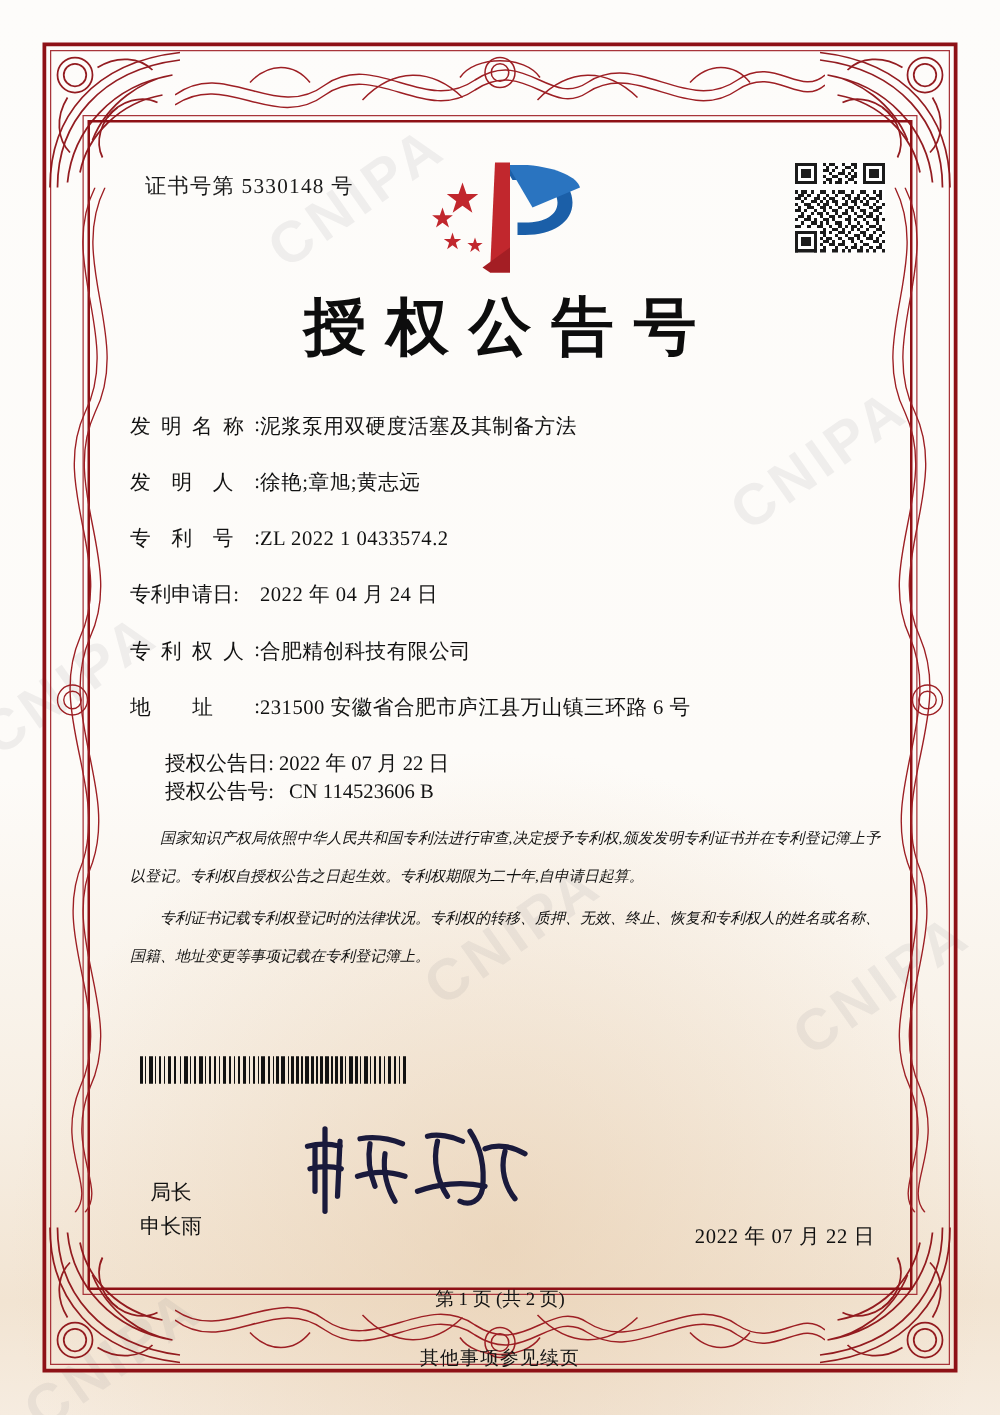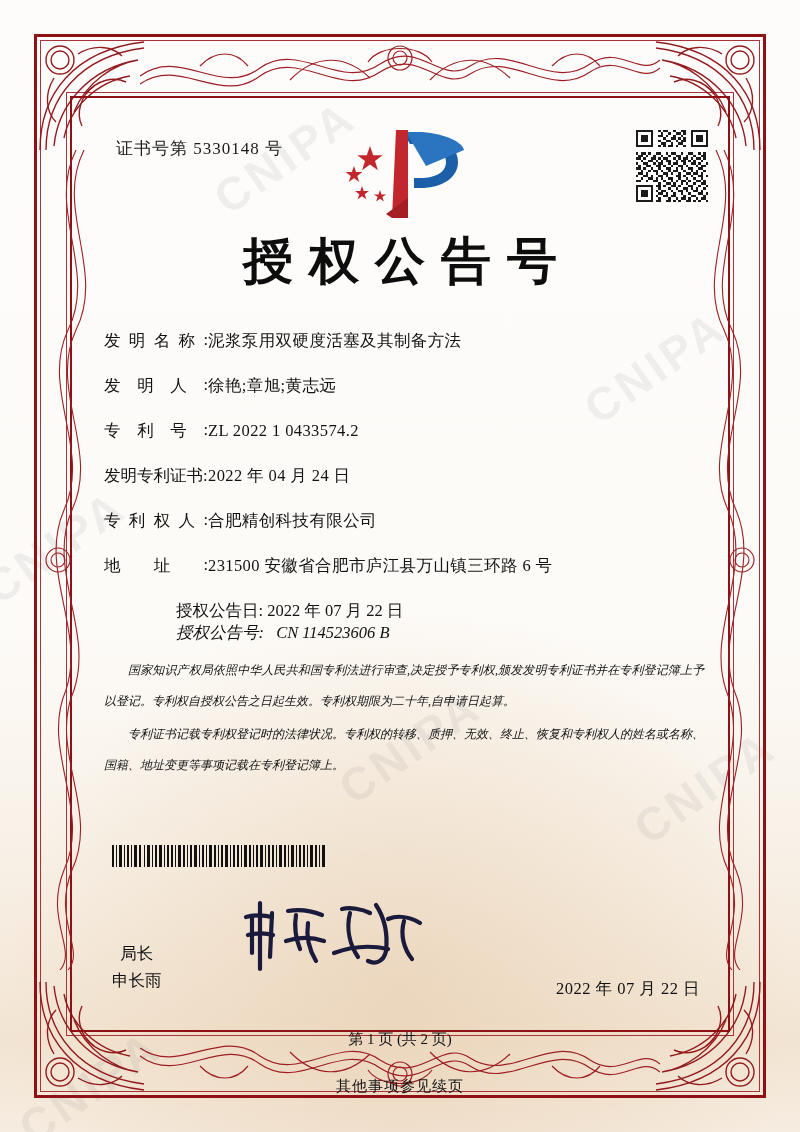--- a/index.html
+++ b/index.html
@@ -152,21 +152,21 @@
     flex: 1;
     letter-spacing: 0.4px;
   }
   .row-split {
     display: flex;
     align-items: baseline;
     font-size: 16.5px;
     color: #121212;
     flex-direction: column;
   }
-  .row-split .seg2 { margin-left: 72px; font-style: italic; }
+  .row-split .seg2 { margin-left: 28px; }
   .row-split .lbl2 { margin-right: 8px; }
 
   
   .paras {
     position: absolute;
     left: 104px; right: 96px; top: 655px;
     font-size: 12px;
     line-height: 31px;
     color: #111;
     text-align: justify;
@@ -610,21 +610,21 @@
         <span>专</span>
         <span>利</span>
         <span>号</span>
         <span>:</span>
       </div>
       <div class="f-value">ZL 2022 1 0433574.2</div>
     </div>
 
     <div class="field">
       <div class="f-label">
-        <span>发明专利证书</span><span>:</span>
+        <span>专利申请日</span><span>:</span>
       </div>
       <div class="f-value">2022 年 04 月 24 日</div>
     </div>
 
     <div class="field">
       <div class="f-label spread">
         <span>专</span>
         <span>利</span>
         <span>权</span>
         <span>人</span>

